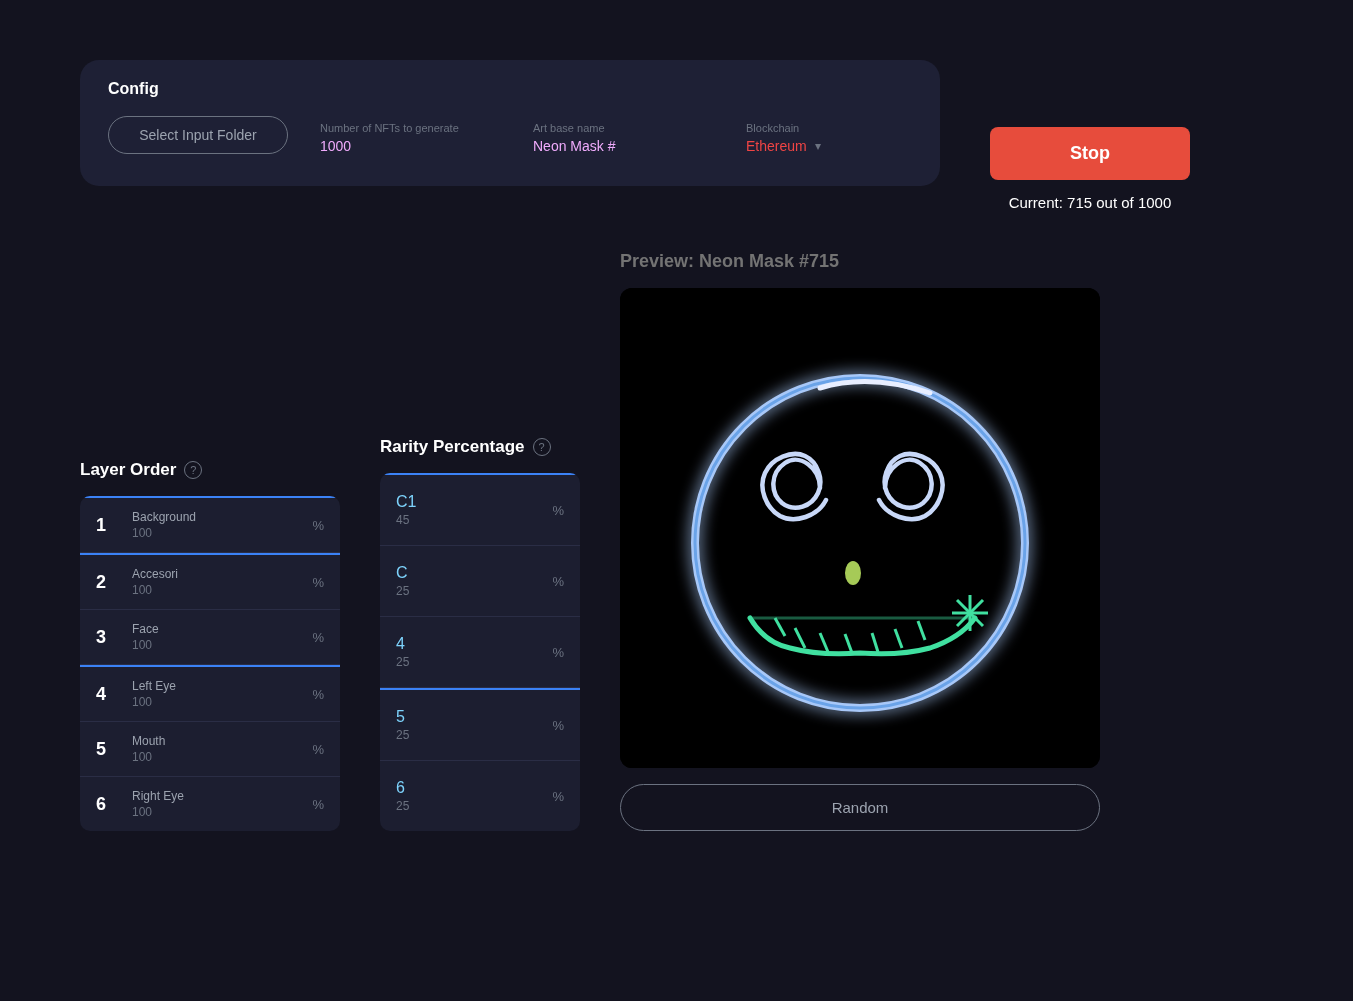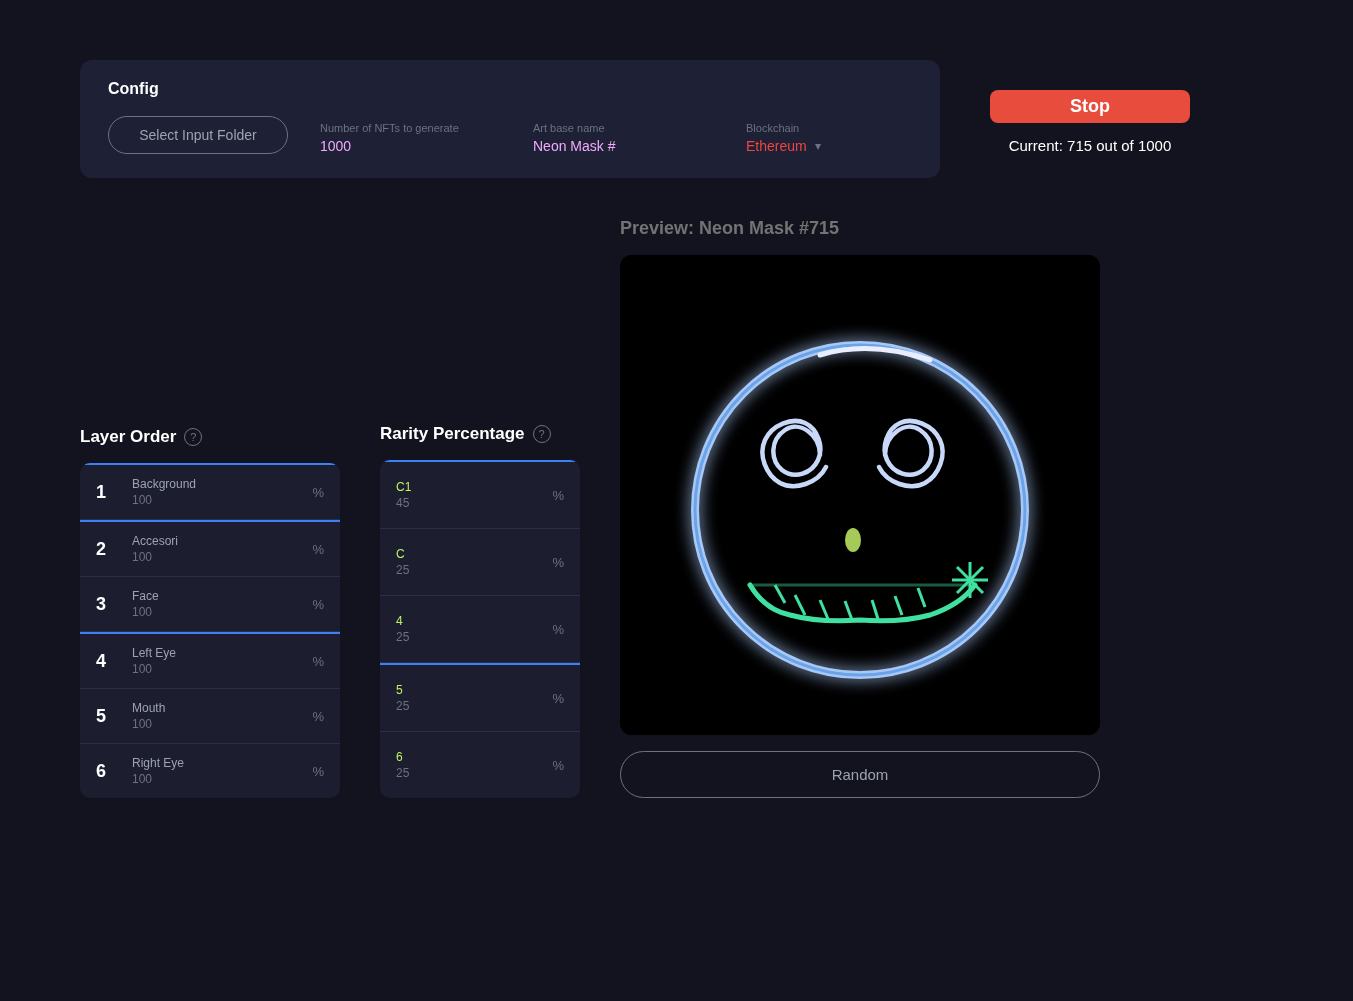--- a/index.html
+++ b/index.html
@@ -21,22 +21,22 @@
     
     .top-row {
       display: flex;
       align-items: flex-start;
       gap: 40px;
     }
 
     
     .config-panel {
       background-color: #1e2035;
-      border-radius: 12px;
-      padding: 20px 28px 24px 28px;
+      border-radius: 19px;
+      padding: 20px 28px 32px 28px;
       flex: 1;
       max-width: 860px;
     }
 
     .config-title {
       font-size: 16px;
       font-weight: 700;
       color: #ffffff;
       margin-bottom: 18px;
     }
@@ -123,23 +123,24 @@
       padding-top: 30px;
     }
 
     .stop-btn {
       background: #e74c3c;
       border: none;
       border-radius: 8px;
       color: #ffffff;
       font-size: 18px;
       font-weight: 600;
-      padding: 6px 0;
+      padding: 16px 0;
       width: 200px;
       cursor: pointer;
+      margin-top: 37px;
     }
 
     .current-counter {
       font-size: 15px;
       color: #ffffff;
       white-space: nowrap;
     }
 
     
     .content-row {
@@ -260,22 +261,22 @@
     }
 
     .rarity-info {
       flex: 1;
       display: flex;
       flex-direction: column;
       gap: 2px;
     }
 
     .rarity-name {
-      font-size: 12px;
-      color: #bef264;
+      font-size: 16px;
+      color: #7dd3fc;
     }
 
     .rarity-value {
       font-size: 12px;
       color: #6b7280;
     }
 
     .rarity-percent {
       font-size: 13px;
       color: #6b7280;

